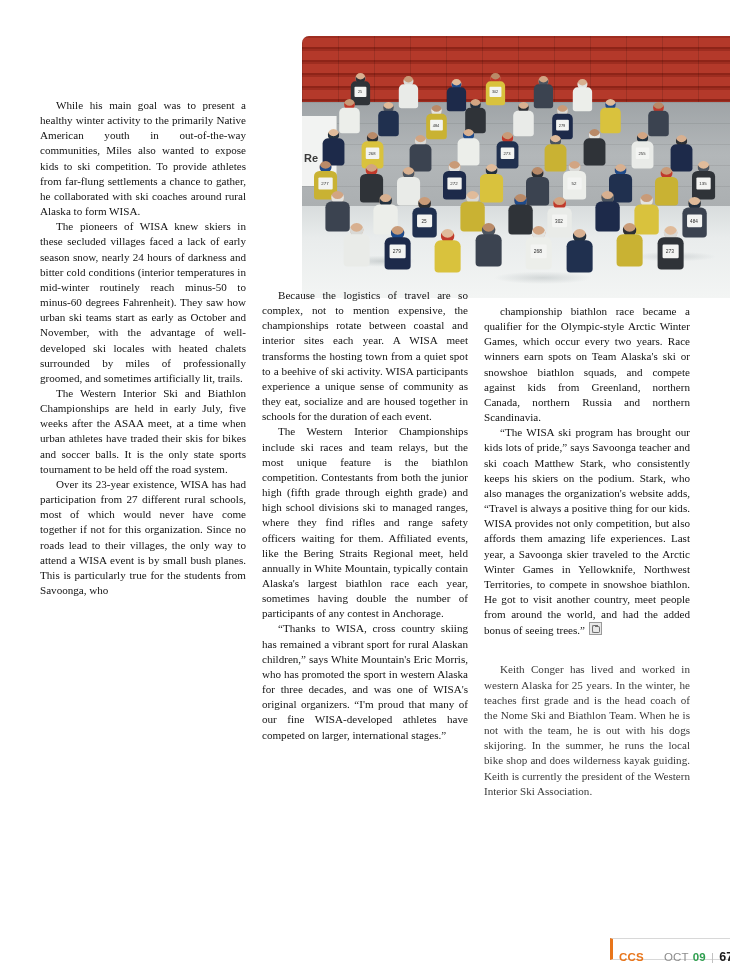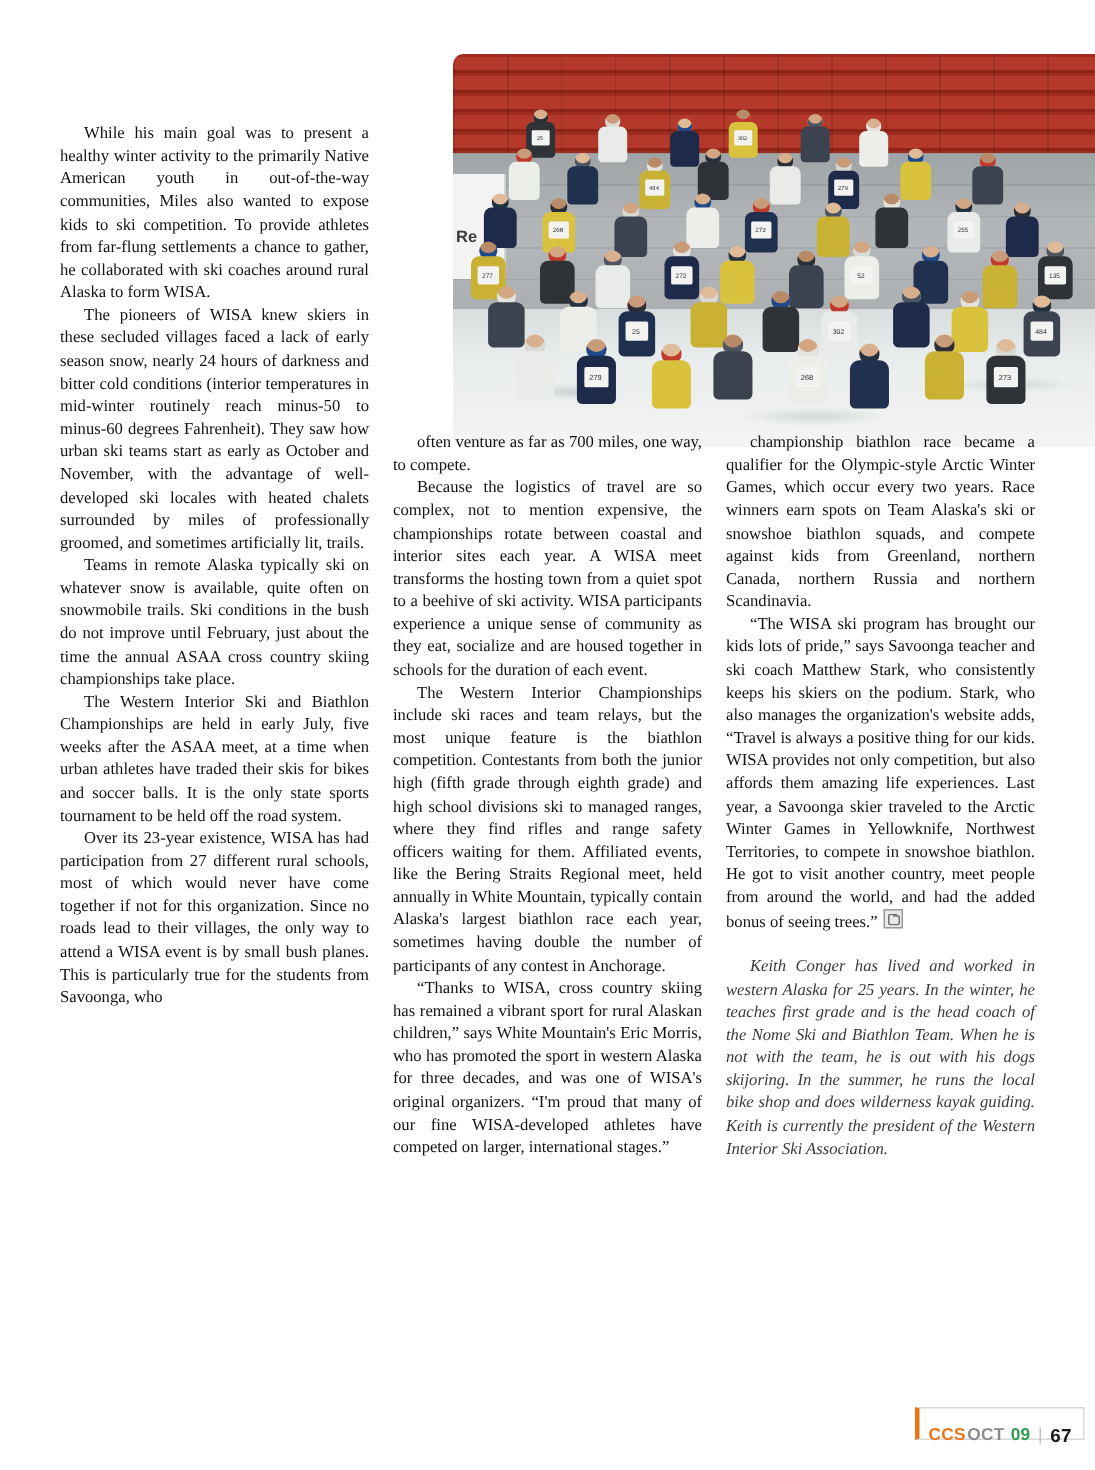--- a/index.html
+++ b/index.html
@@ -147,25 +147,24 @@
     text-align: justify;
     text-justify: inter-word;
     color: #121212;
     hyphens: none;
   }
   #col-1 { left: 40px;  top: 82px;  }
   #col-2 { left: 262px; top: 288px; }
   #col-3 { left: 484px; top: 288px; }
 
   .col p { margin: 0; text-indent: 16px; }
-  .col p.first { text-indent: 16px; }
+  .col p.first { text-indent: 16px; margin-top: 16px; }
 
   .bio {
-    margin-top: 14px;
-    font-style: italic;
+    margin-top: 24px;
     color: #3a3a3a;
   }
   .bio p { text-indent: 16px; }
 
   
   .endmark {
     display: inline-block;
     width: 11px; height: 11px;
     border: 1px solid #9a9a9a;
     background: #e9e9e9;
@@ -202,21 +201,21 @@
     display: flex;
     align-items: center;
     padding: 16px 8px 0 6px;
     box-sizing: border-box;
     font-family: "Liberation Sans", sans-serif;
     font-size: 11.5px;
     font-weight: bold;
     letter-spacing: .2px;
   }
   #page-footer .ccs  { color: #e8751a; }
-  #page-footer .mon  { color: #8c8c8c; font-weight: bold; margin-left: 1px; }
+  #page-footer .mon  { color: #8c8c8c; font-weight: normal; margin-left: 20px; }
   #page-footer .yr   { color: #2f9e4f; margin-left: 4px; }
   #page-footer .sep  { color: #bdbdbd; margin: 0 5px; font-weight: normal; }
   #page-footer .pg   { color: #1a1a1a; font-size: 12.5px; }
 </style>
 </head>
 <body>
 
 <figure id="photo-figure">
   <div class="photo-inner">
     <div class="wall-red"></div>
@@ -446,27 +445,25 @@
           <div class="body" style="background: rgb(47, 51, 56);"></div>
           <div class="bib">273</div>
         </div>
       </div>
   </div>
 </figure>
 
 <div class="col" id="col-1">
   <p class="first">While his main goal was to present a healthy winter activity to the primarily Native American youth in out-of-the-way communities, Miles also wanted to expose kids to ski competition. To provide athletes from far-flung settlements a chance to gather, he collaborated with ski coaches around rural Alaska to form WISA.</p>
   <p>The pioneers of WISA knew skiers in these secluded villages faced a lack of early season snow, nearly 24 hours of darkness and bitter cold conditions (interior temperatures in mid-winter routinely reach minus-50 to minus-60 degrees Fahrenheit). They saw how urban ski teams start as early as October and November, with the advantage of well-developed ski locales with heated chalets surrounded by miles of professionally groomed, and sometimes artificially lit, trails.</p>
-  <p>Teams in remote Alaska typically ski on whatever snow is available, quite often on snowmobile trails. Ski conditions in the bush do not improve until February, just about the time the annual ASAA cross country skiing championships take place.</p>
   <p>The Western Interior Ski and Biathlon Championships are held in early July, five weeks after the ASAA meet, at a time when urban athletes have traded their skis for bikes and soccer balls. It is the only state sports tournament to be held off the road system.</p>
   <p>Over its 23-year existence, WISA has had participation from 27 different rural schools, most of which would never have come together if not for this organization. Since no roads lead to their villages, the only way to attend a WISA event is by small bush planes. This is particularly true for the students from Savoonga, who</p>
 </div>
 
 <div class="col" id="col-2">
-  <p class="first">often venture as far as 700 miles, one way, to compete.</p>
   <p>Because the logistics of travel are so complex, not to mention expensive, the championships rotate between coastal and interior sites each year. A WISA meet transforms the hosting town from a quiet spot to a beehive of ski activity. WISA participants experience a unique sense of community as they eat, socialize and are housed together in schools for the duration of each event.</p>
   <p>The Western Interior Championships include ski races and team relays, but the most unique feature is the biathlon competition. Contestants from both the junior high (fifth grade through eighth grade) and high school divisions ski to managed ranges, where they find rifles and range safety officers waiting for them. Affiliated events, like the Bering Straits Regional meet, held annually in White Mountain, typically contain Alaska's largest biathlon race each year, sometimes having double the number of participants of any contest in Anchorage.</p>
   <p>“Thanks to WISA, cross country skiing has remained a vibrant sport for rural Alaskan children,” says White Mountain's Eric Morris, who has promoted the sport in western Alaska for three decades, and was one of WISA's original organizers. “I'm proud that many of our fine WISA-developed athletes have competed on larger, international stages.”</p>
 </div>
 
 <div class="col" id="col-3">
   <p class="first">championship biathlon race became a qualifier for the Olympic-style Arctic Winter Games, which occur every two years. Race winners earn spots on Team Alaska's ski or snowshoe biathlon squads, and compete against kids from Greenland, northern Canada, northern Russia and northern Scandinavia.</p>
   <p><span>“The WISA ski program has brought our kids lots of pride,” says Savoonga teacher and ski coach Matthew Stark, who consistently keeps his skiers on the podium. Stark, who also manages the organization's website adds, “Travel is always a positive thing for our kids. WISA provides not only competition, but also affords them amazing life experiences. Last year, a Savoonga skier traveled to the Arctic Winter Games in Yellowknife, Northwest Territories, to compete in snowshoe biathlon. He got to visit another country, meet people from around the world, and had the added bonus of seeing trees.”</span><span class="endmark"></span></p>
 
   <div class="bio">

